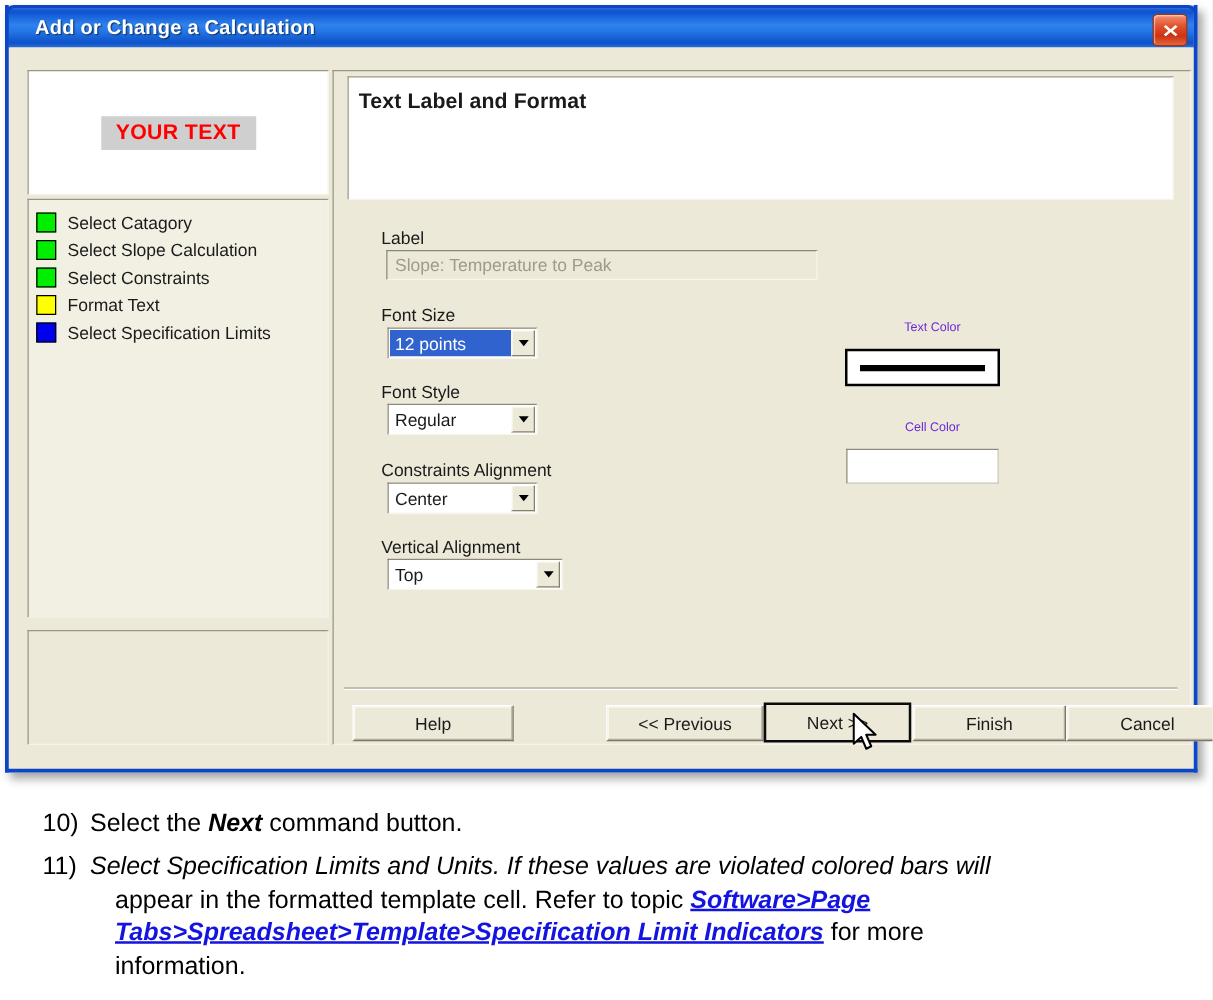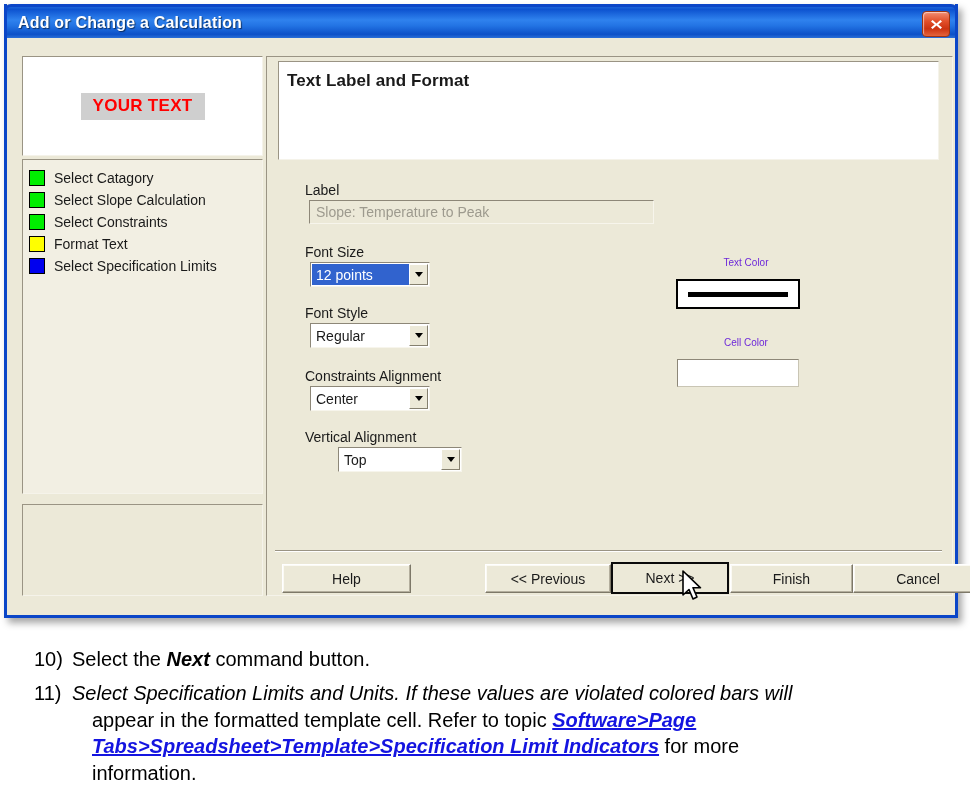--- a/index.html
+++ b/index.html
@@ -24,21 +24,21 @@
     border-top:3px solid #0b46c8;
     border-left:3px solid #0b46c8;
     border-right:3px solid #0b46c8;
     box-sizing:border-box;
     position:absolute;left:4px;top:4px;width:954px;
     display:flex;align-items:center;
     border-top-left-radius:7px;border-top-right-radius:7px;
   }
   .title-text{
     color:#ffffff;font-weight:bold;font-size:16px;
-    margin-left:11px;letter-spacing:.2px;
+    margin-left:21px;letter-spacing:.2px;
     text-shadow:1px 1px 1px rgba(0,0,0,.55);
     white-space:nowrap;
   }
   .close-btn{
     position:absolute;right:5px;top:4px;width:26px;height:24px;
     background:linear-gradient(to bottom,#f28e73 0%,#e2502a 38%,#cc3311 70%,#e4643c 100%);
     border:1px solid #9d3311;border-radius:4px;
     display:flex;align-items:center;justify-content:center;
     cursor:default;
     box-shadow:inset 1px 1px 1px rgba(255,255,255,.55);
@@ -260,21 +260,21 @@
 
     <div style="position:absolute;left:38px;top:311px;" class="field-label">Constraints Alignment</div>
     <div class="combo" style="position:absolute;left:43px;top:329px;width:120px;">
       <span class="combo-val">Center</span>
       <span class="combo-arrow">
           <i class="caret"></i>
         </span>
     </div>
 
     <div style="position:absolute;left:38px;top:372px;" class="field-label">Vertical Alignment</div>
-    <div class="combo" style="position:absolute;left:43px;top:390px;width:124px;margin-left:28px;">
+    <div class="combo" style="position:absolute;left:43px;top:390px;width:140px;">
       <span class="combo-val">Top</span>
       <span class="combo-arrow">
           <i class="caret"></i>
         </span>
     </div>
 
     <div class="swatch-title" style="position:absolute;left:409px;top:200px;width:140px;">Text Color</div>
     <div class="swatch focused" style="position:absolute;left:409px;top:222px;width:124px;height:30px;">
       <span class="swatch-bar" style="background:#000000"></span>
     </div>

